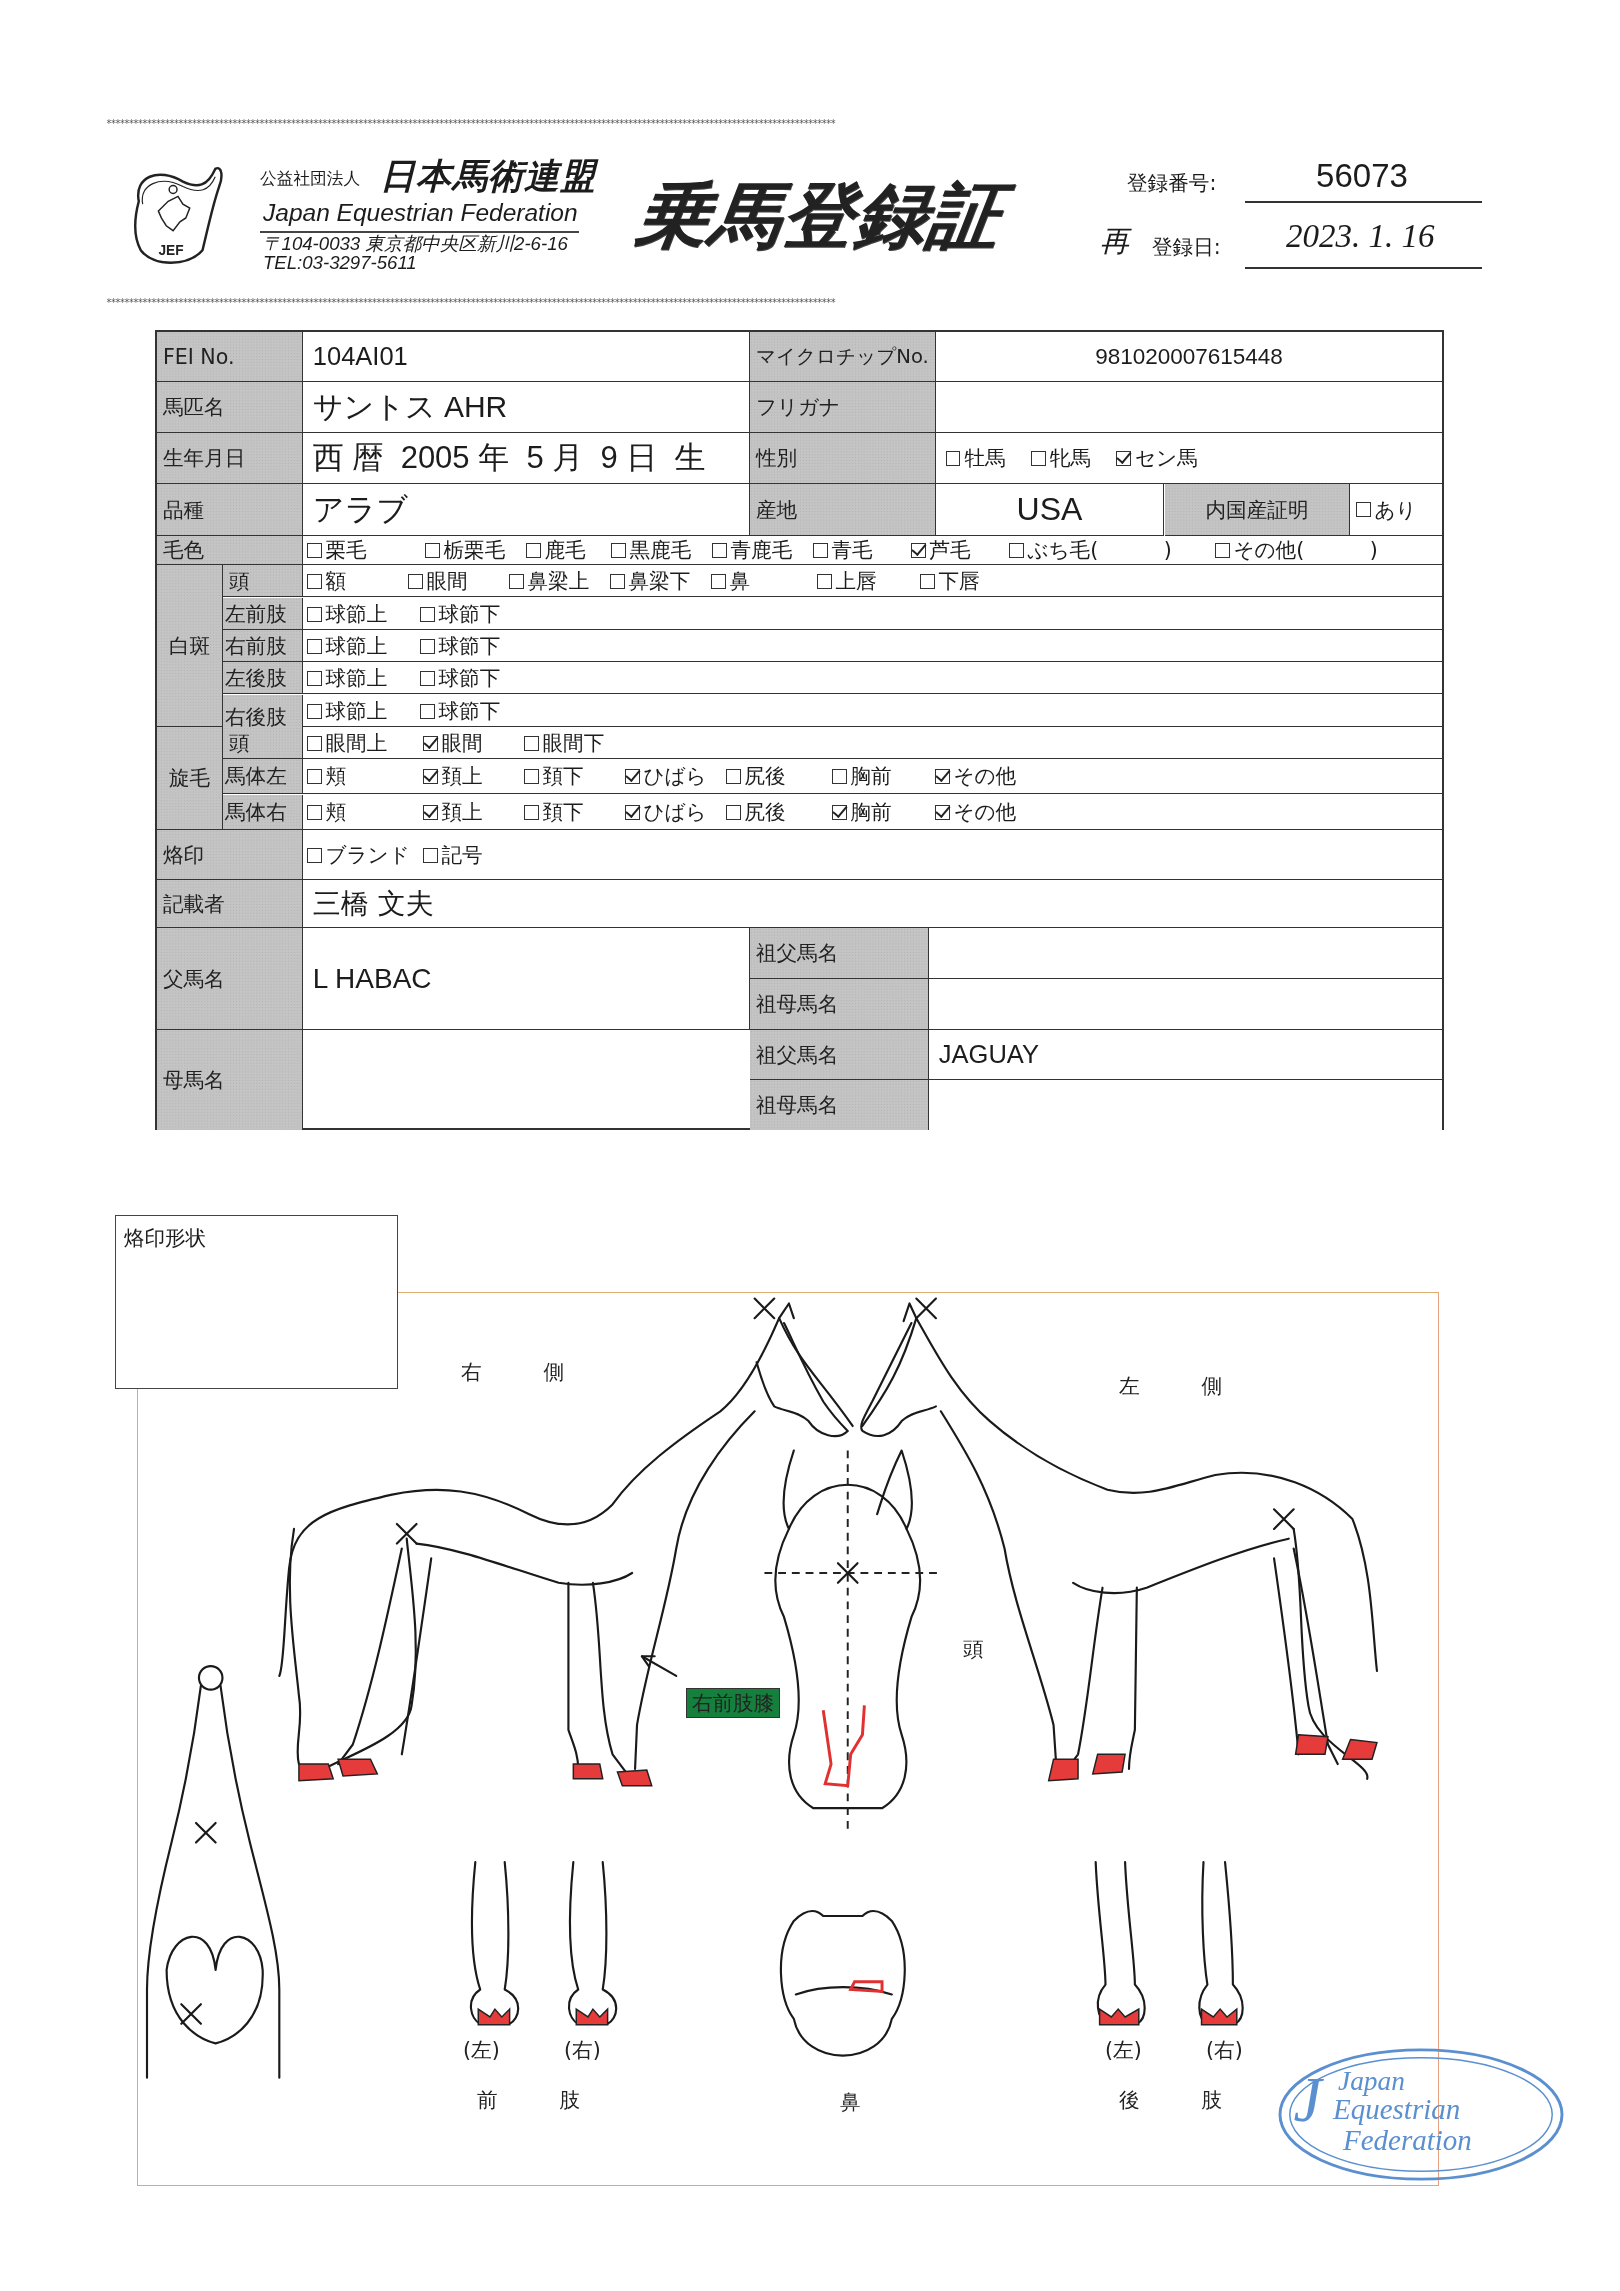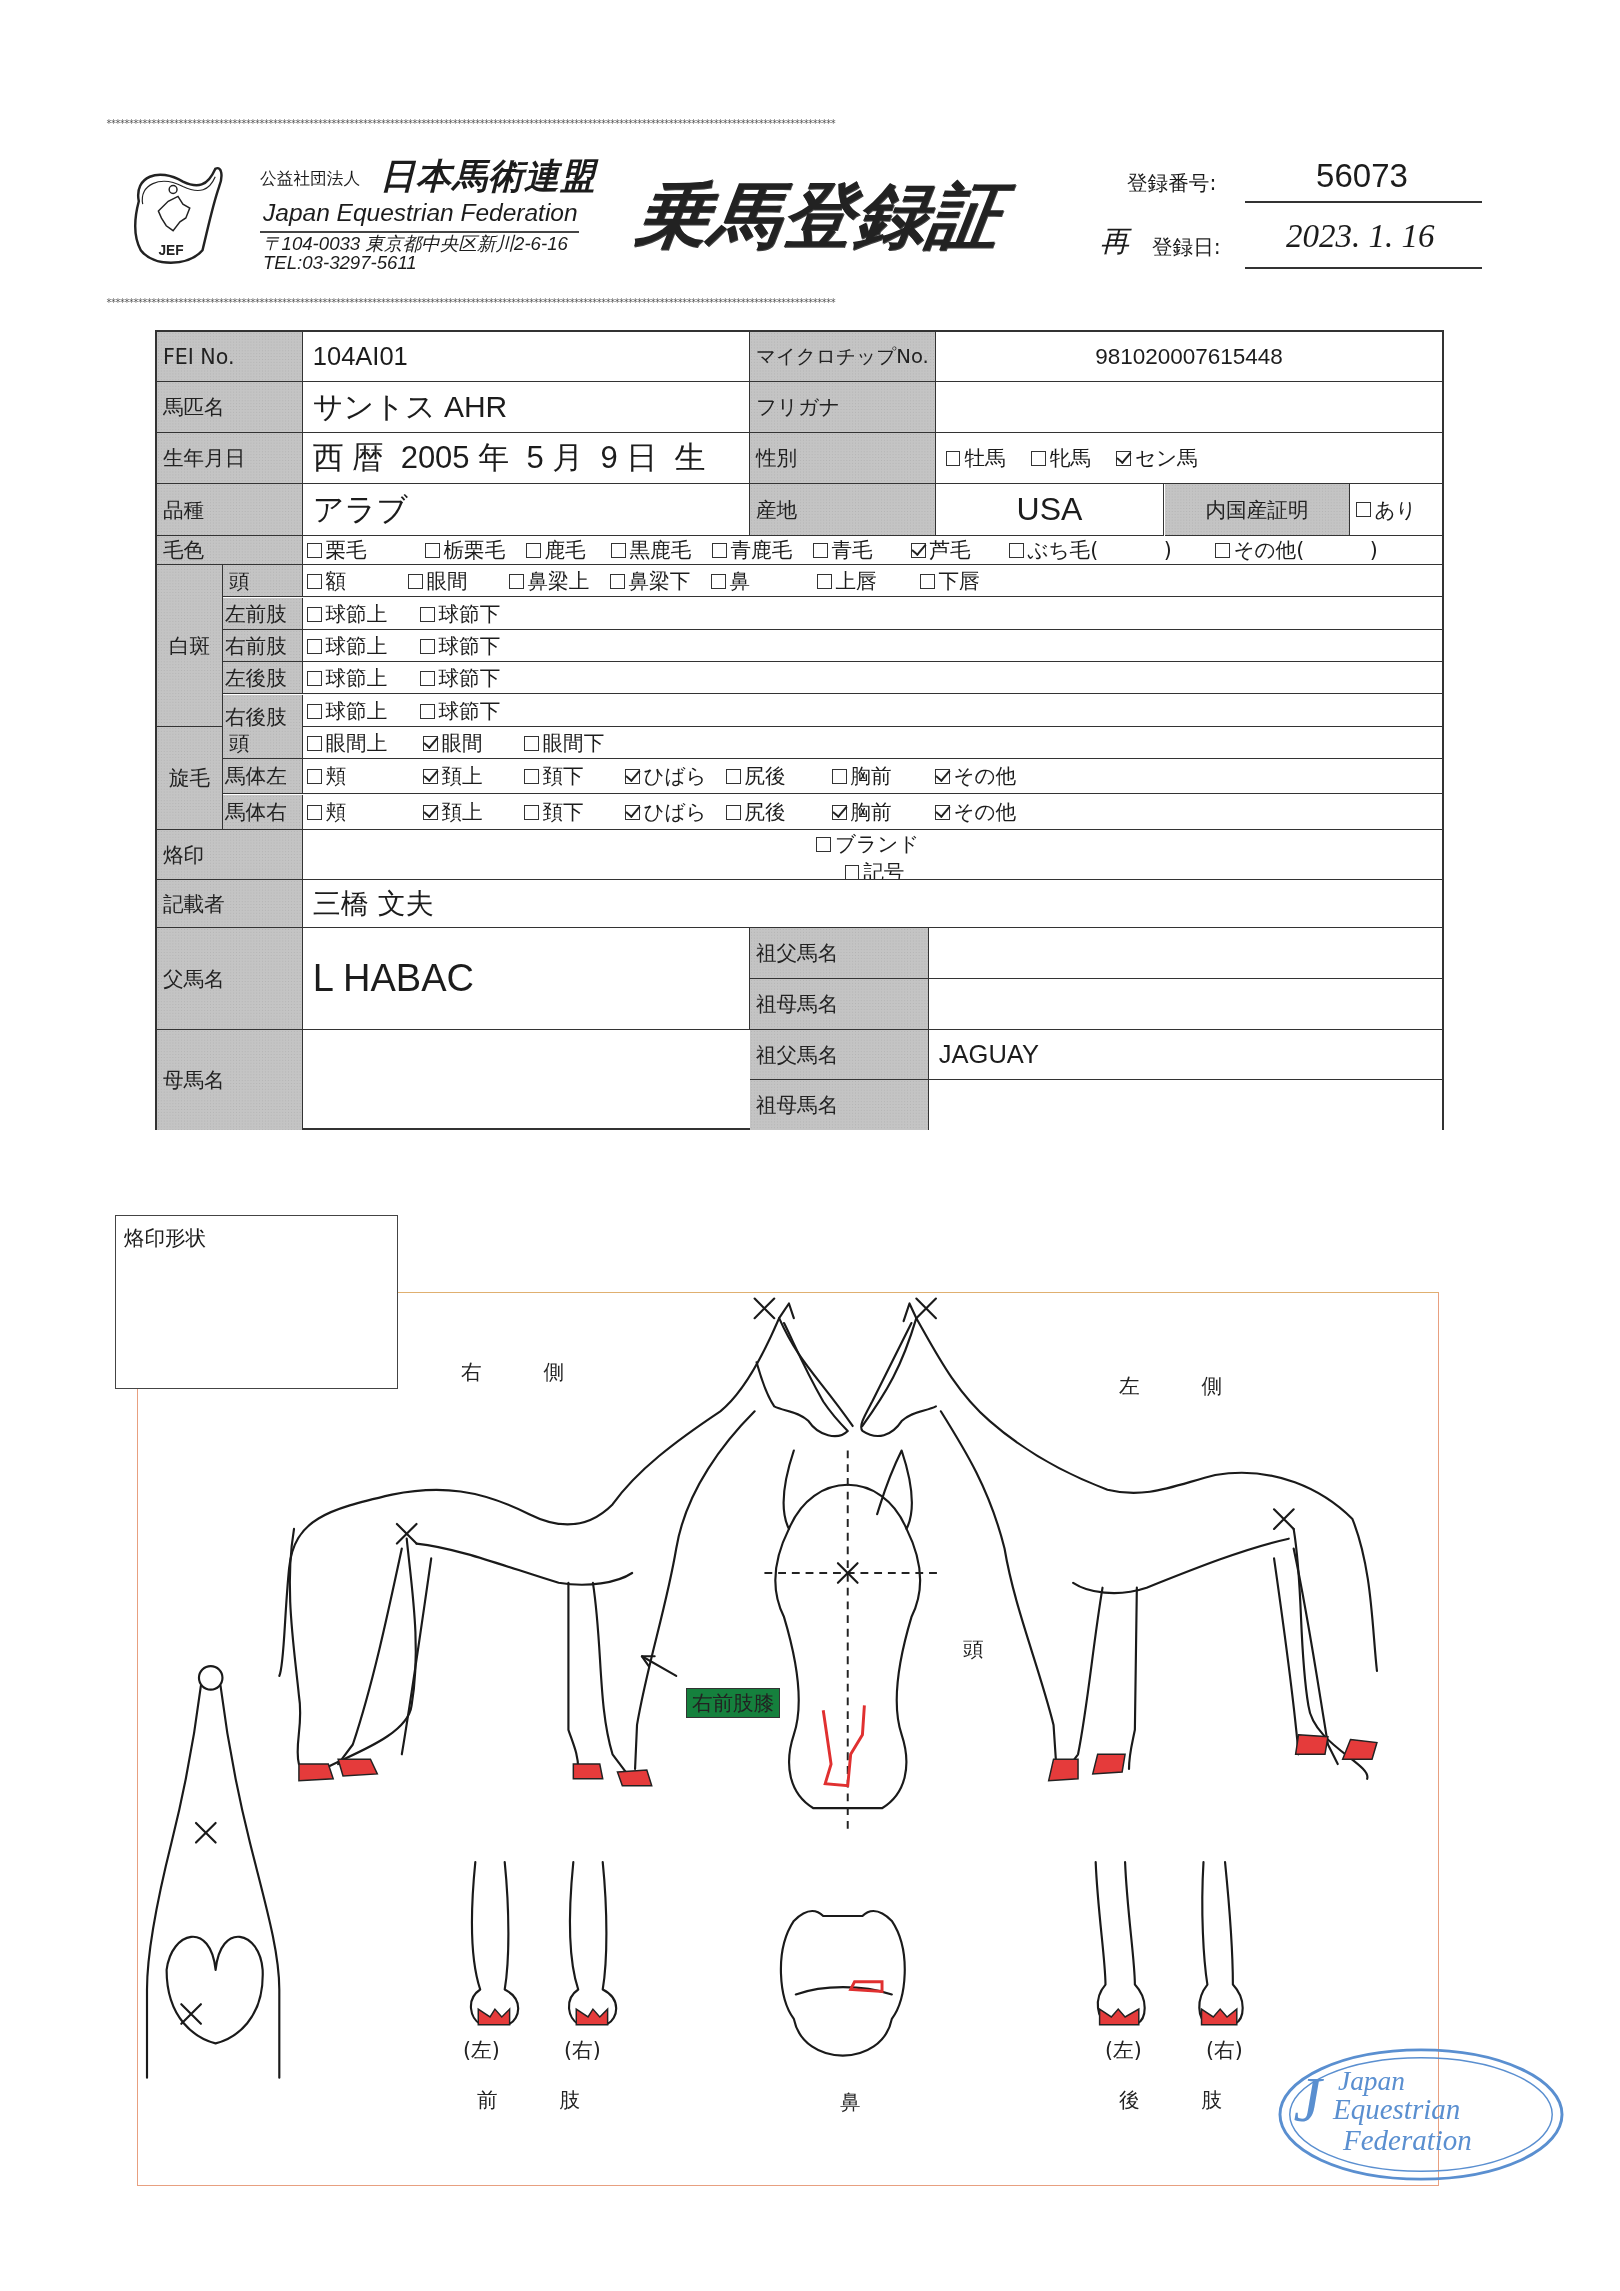--- a/index.html
+++ b/index.html
@@ -182,30 +182,30 @@
     <span class="opt" style="width:116px"><span class="cb"></span><span>頬</span></span>
     <span class="opt" style="width:101px"><span class="cb on"></span><span>頚上</span></span>
     <span class="opt" style="width:101px"><span class="cb"></span><span>頚下</span></span>
     <span class="opt" style="width:101px"><span class="cb on"></span><span>ひばら</span></span>
     <span class="opt" style="width:106px"><span class="cb"></span><span>尻後</span></span>
     <span class="opt" style="width:103px"><span class="cb on"></span><span>胸前</span></span>
     <span class="opt"><span class="cb on"></span><span>その他</span></span>
   </div>
 
   <div class="cell lbl" style="left:0;top:498px;width:146px;height:50px;">烙印</div>
-  <div class="cell val optrow" style="left:146px;top:498px;width:1139px;height:50px;border-right:none;padding-left:3.9px;flex-direction:column;">
+  <div class="cell val optrow" style="left:146px;top:498px;width:1139px;height:50px;border-right:none;padding-left:3.9px;">
     <span class="opt" style="width:116px"><span class="cb"></span><span>ブランド</span></span>
     <span class="opt"><span class="cb"></span><span>記号</span></span>
   </div>
 
   <div class="cell lbl" style="left:0;top:548px;width:146px;height:48px;">記載者</div>
   <div class="cell val" style="left:146px;top:548px;width:1139px;height:48px;border-right:none;font-size:28px;">三橋 文夫</div>
 
   <div class="cell lbl" style="left:0;top:596px;width:146px;height:102px;">父馬名</div>
-  <div class="cell val big" style="left:146px;top:596px;width:447px;height:102px;font-size:38px;">L HABAC</div>
+  <div class="cell val big" style="left:146px;top:596px;width:447px;height:102px;font-size:28px;">L HABAC</div>
   <div class="cell lbl" style="left:593px;top:596px;width:179px;height:51px;">祖父馬名</div>
   <div class="cell val mid" style="left:772px;top:596px;width:513px;height:51px;border-right:none;"></div>
   <div class="cell lbl" style="left:593px;top:647px;width:179px;height:51px;">祖母馬名</div>
   <div class="cell val mid" style="left:772px;top:647px;width:513px;height:51px;border-right:none;"></div>
 
   <div class="cell lbl" style="left:0;top:698px;width:146px;height:100px;border-bottom:none;">母馬名</div>
   <div class="cell lbl" style="left:593px;top:698px;width:179px;height:50px;">祖父馬名</div>
   <div class="cell val mid" style="left:772px;top:698px;width:513px;height:50px;border-right:none;font-size:25.5px;">JAGUAY</div>
   <div class="cell lbl" style="left:593px;top:748px;width:179px;height:50px;border-bottom:none;">祖母馬名</div>
   <div class="cell val mid" style="left:772px;top:748px;width:513px;height:50px;border-right:none;border-bottom:none;"></div>

